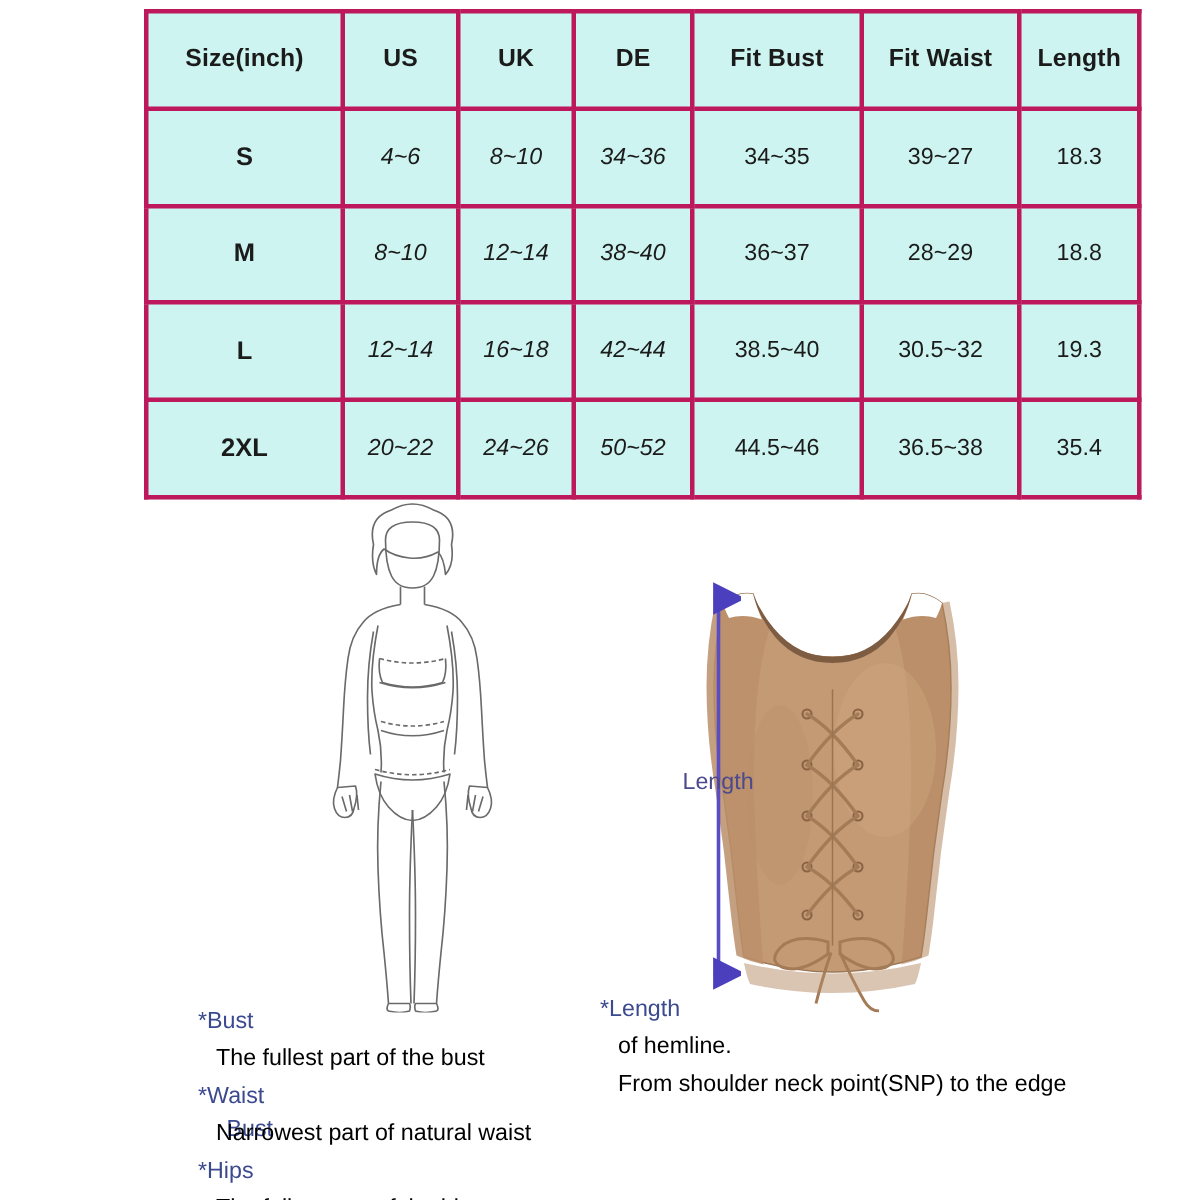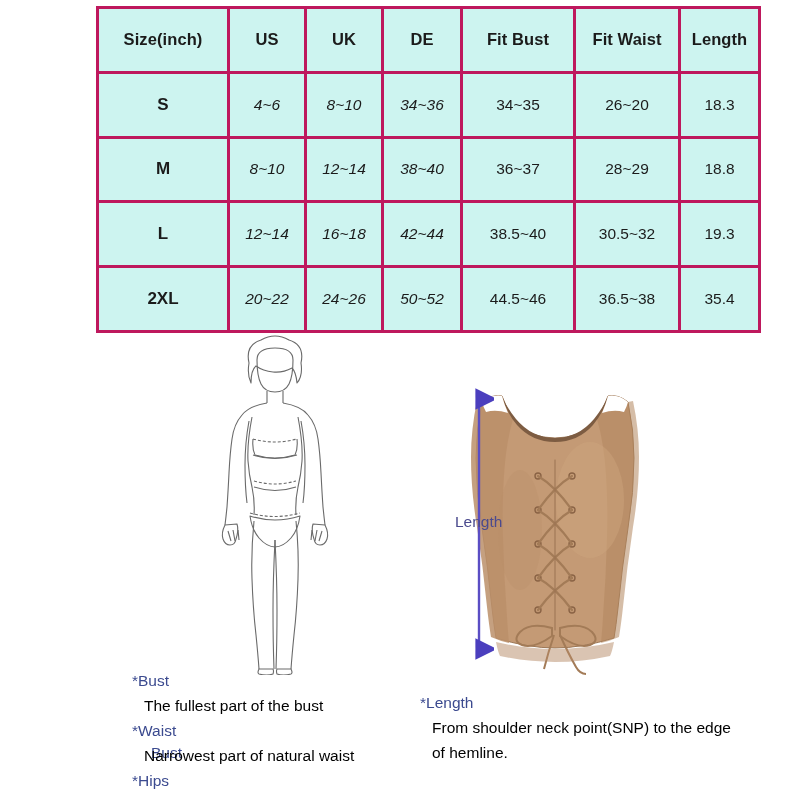--- a/index.html
+++ b/index.html
@@ -82,21 +82,21 @@
   }
 
   
   .caption-block{
     position:absolute;
     color:#23313f;
     font-size:15.5px;
     line-height:25px;
   }
   #caption-left{ left:132px; top:668px; width:260px;}
-  #caption-right{left:400px; top:690px; width:330px;margin-left:20px;}
+  #caption-right{left:400px; top:660px; width:330px;}
   .cap-head{ color:#3b4a8f; }
   .cap-body{ padding-left:12px; color:#000000;}
 </style>
 </head>
 <body>
 
 <table id="size-table">
   <tbody>
       <tr class="head">
     <td class="c0">Size(inch)</td>
@@ -107,21 +107,21 @@
     <td class="c5">Fit Waist</td>
     <td class="c6">Length</td>
   </tr>
 
   <tr>
     <td class="sizecell">S</td>
     <td class="val">4~6</td>
     <td class="val">8~10</td>
     <td class="val">34~36</td>
     <td class="plain">34~35</td>
-    <td class="plain">26~20</td>
+    <td class="plain">39~27</td>
     <td class="plain">18.3</td>
   </tr>
 
   <tr>
     <td class="sizecell">M</td>
     <td class="val">8~10</td>
     <td class="val">12~14</td>
     <td class="val">38~40</td>
     <td class="plain">36~37</td>
     <td class="plain">28~29</td>
@@ -336,15 +336,15 @@
   <div class="cap-head">*Bust</div>
   <div class="cap-body">The fullest part of the bust</div>
   <div class="cap-head">*Waist</div>
   <div class="cap-body">Narrowest part of natural waist</div>
   <div class="cap-head">*Hips</div>
   <div class="cap-body">The fullest part of the hips</div>
 </div>
 
 <div id="caption-right" class="caption-block">
   <div class="cap-head">*Length</div>
+  <div class="cap-body">of hemline.</div>
   <div class="cap-body">From shoulder neck point(SNP) to the edge</div>
-  <div class="cap-body">of hemline.</div>
 </div>
 
 </body></html>

